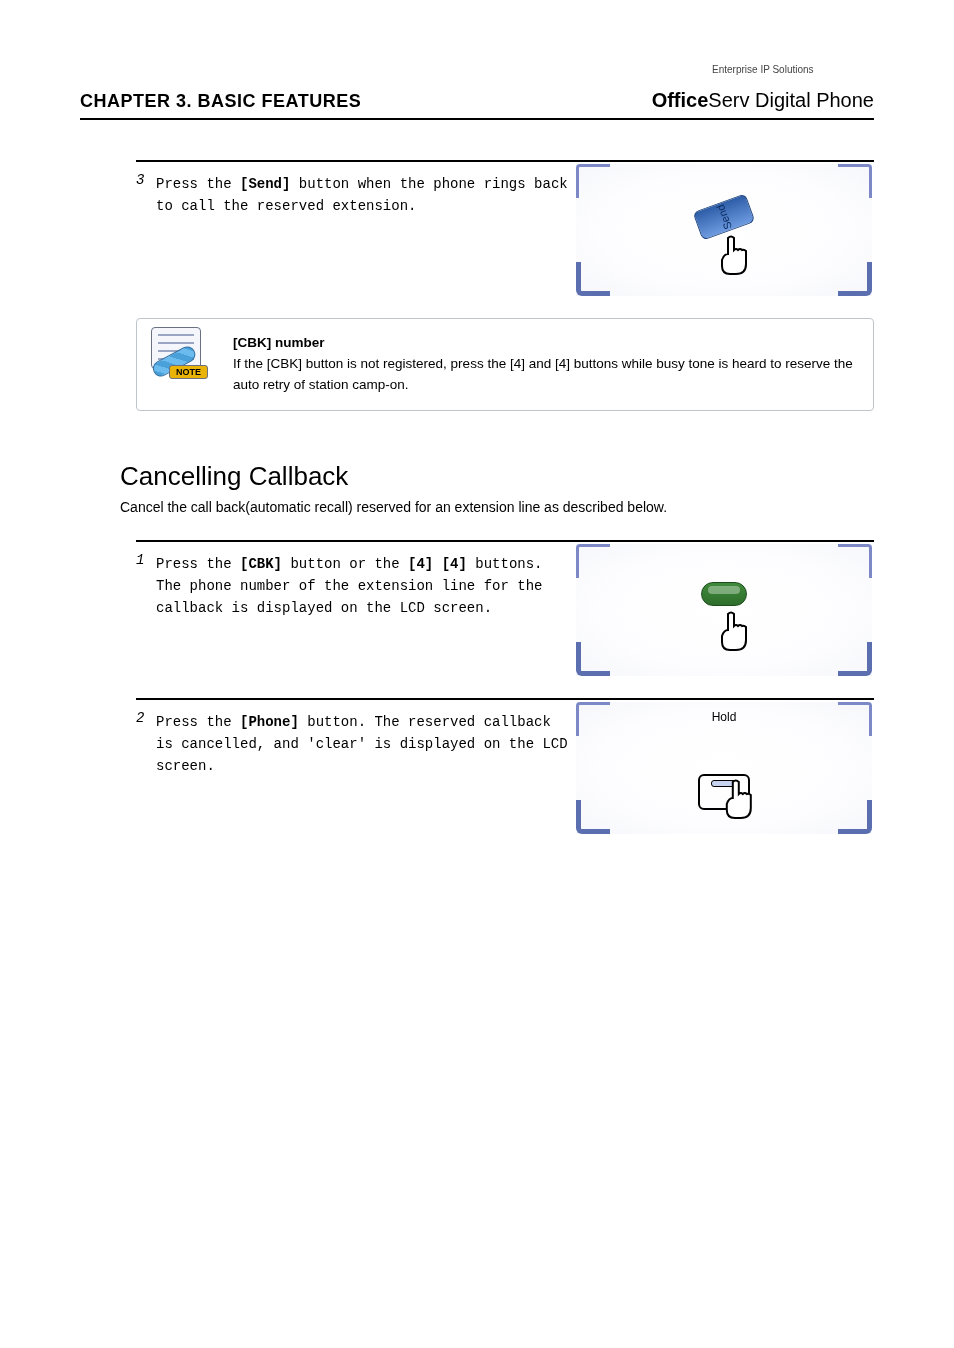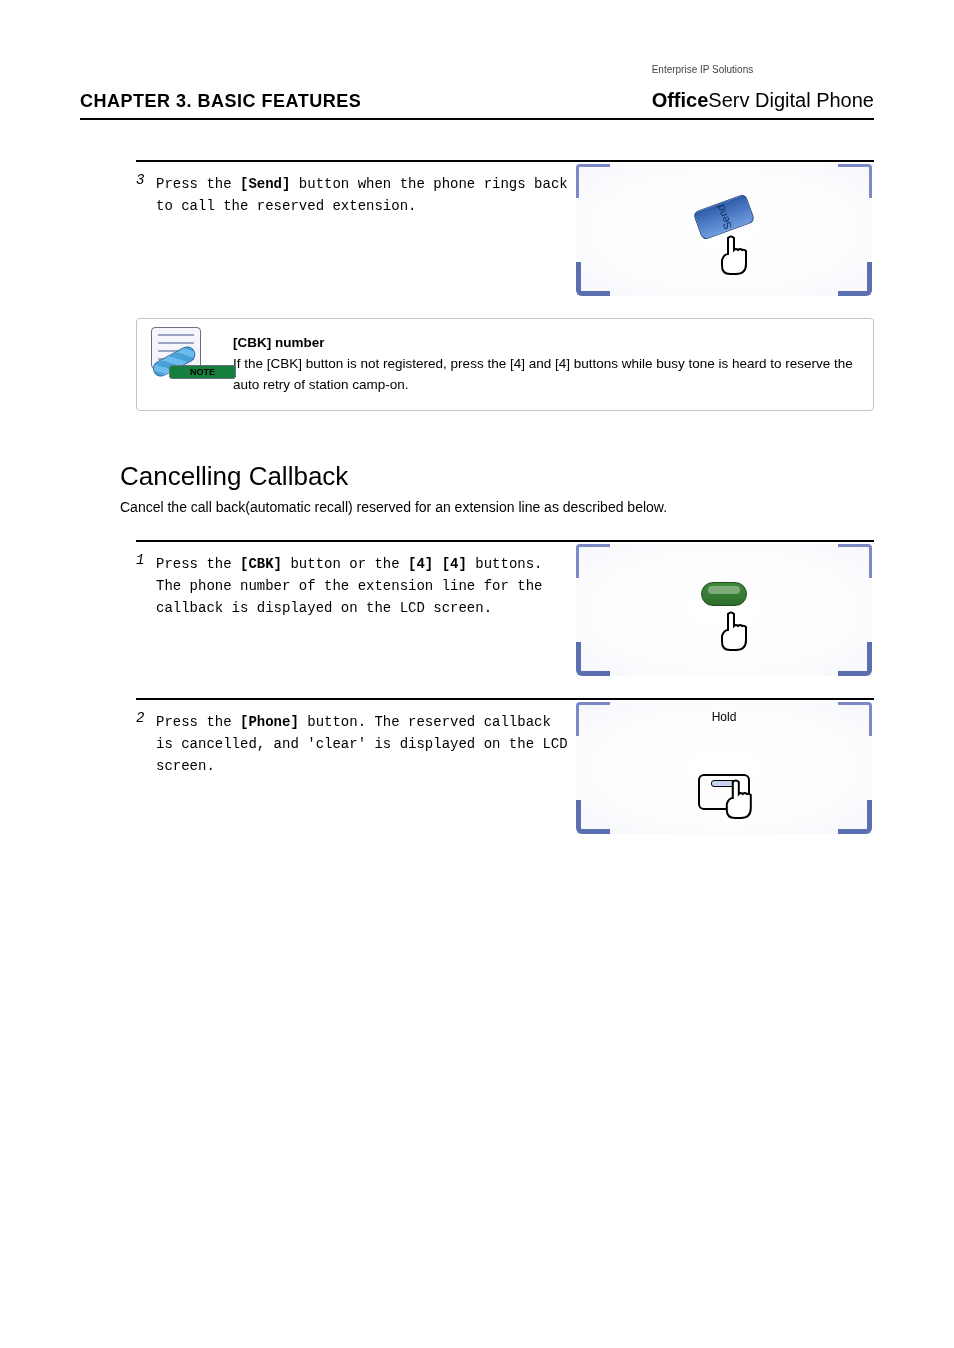--- a/index.html
+++ b/index.html
@@ -25,21 +25,21 @@
     align-items: flex-end;
     border-bottom: 2px solid #000;
     padding-bottom: 6px;
     margin-bottom: 40px;
   }
   .section-name {
     font-weight: bold;
     font-size: 18px;
     letter-spacing: .5px;
   }
-  .brand { text-align: left; }
+  .brand { text-align: center; }
   .brand .tagline { font-size: 10px; color: #444; margin-bottom: -2px; }
   .brand .product { font-size: 20px; font-weight: 300; margin-top: 16px; }
   .brand .product b { font-weight: 800; }
 
   
   .step {
     display: flex;
     border-top: 2px solid #000;
     margin-left: 56px;
     min-height: 135px;
@@ -181,23 +181,23 @@
     border: 1px solid #2b6ea1;
     border-radius: 8px;
     transform: rotate(-28deg) translate(-2px, 4px);
     position: relative;
   }
   .note-icon .tag {
     font-size: 9px;
     font-weight: bold;
     border: 1px solid #6a7080;
     border-radius: 3px;
-    padding: 1px 20px;
+    padding: 1px 6px;
     display: inline-block;
-    background: #15803d;
+    background: #eab308;
     position: relative;
     top: -4px; left: 18px;
   }
   .note-text {
     flex: 1;
     font-size: 13.5px;
     line-height: 1.55;
     padding-top: 6px;
   }
   .note-text b { font-weight: bold; }

